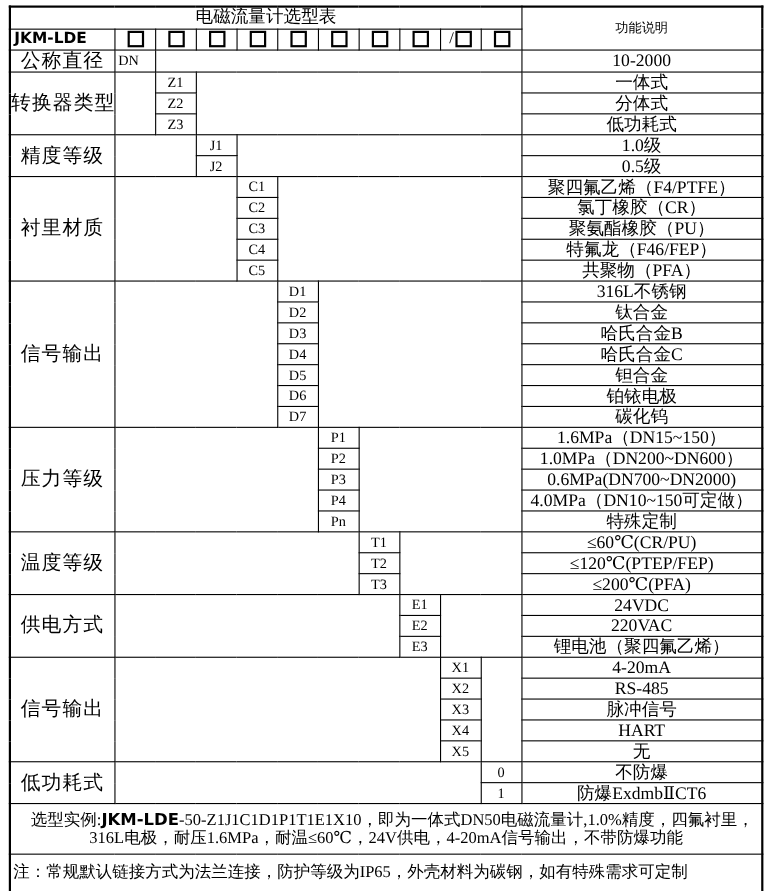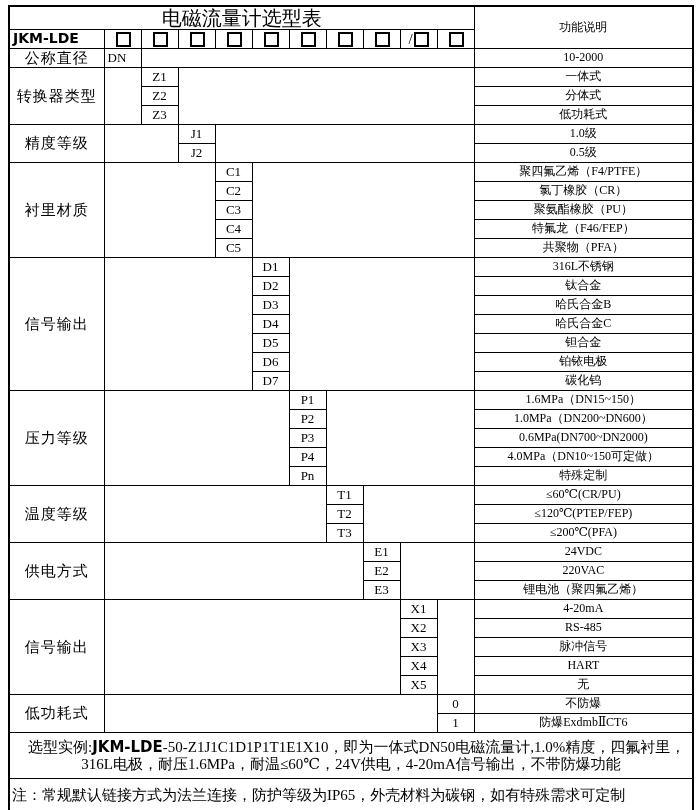--- a/index.html
+++ b/index.html
@@ -12,27 +12,27 @@
     border-collapse:collapse;table-layout:fixed;width:684px;
     border:2px solid #000;
   }
   td{
     border:1px solid #000;padding:0;margin:0;
     text-align:center;vertical-align:middle;
     font-size:14px;line-height:1.1;overflow:hidden;white-space:nowrap;
   }
   tr{height:19px;}
   tr.title-row{height:20px;}
-  td.title{font-size:20px;font-family:Liberation Serif, serif;}
+  td.title{font-size:16px;font-family:Liberation Serif, serif;}
   td.fh{font-size:12px;}
   td.model{font-family:"DejaVu Sans","Liberation Sans",sans-serif;font-weight:bold;font-size:14px;}
-  td.cat{font-size:15px;letter-spacing:1px;}
+  td.cat{font-size:18px;letter-spacing:1px;}
   td.code{font-size:13px;}
   td.code-left{text-align:left;padding-left:3px;}
-  td.desc{font-size:12px;}
+  td.desc{font-size:16px;}
   td.empty{}
   .cbox{
     display:inline-block;width:11px;height:11px;border:2px solid #000;
     vertical-align:middle;box-sizing:content-box;
   }
   .slash{font-size:15px;vertical-align:middle;margin-right:1px;}
   tr.example-row{height:46px;}
   tr.note-row{height:34px;}
   td.bignote{font-size:15px;text-align:left;vertical-align:middle;white-space:normal;}
   td.bignote .l1{text-align:left;padding-left:18px;}

